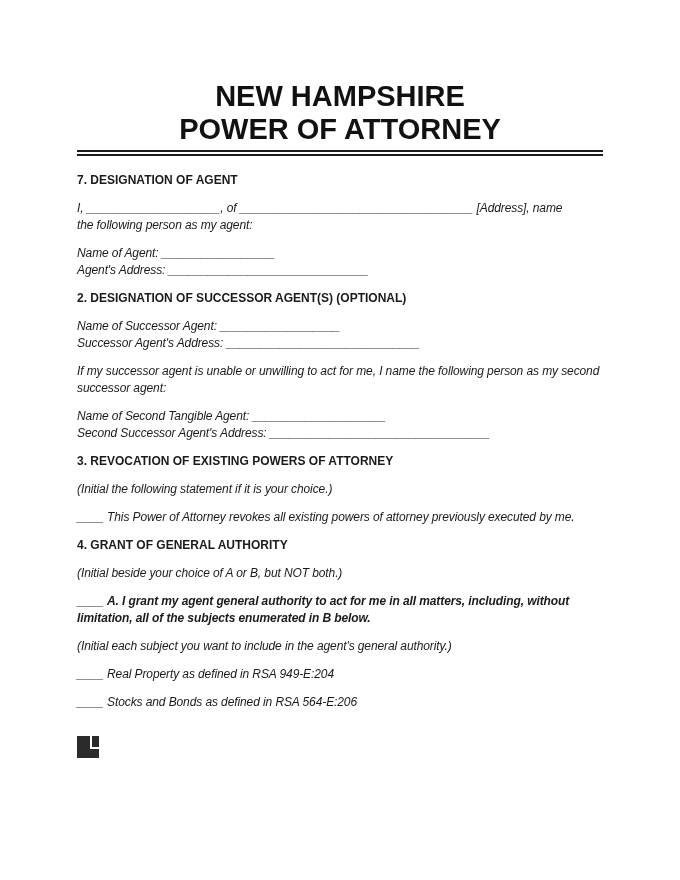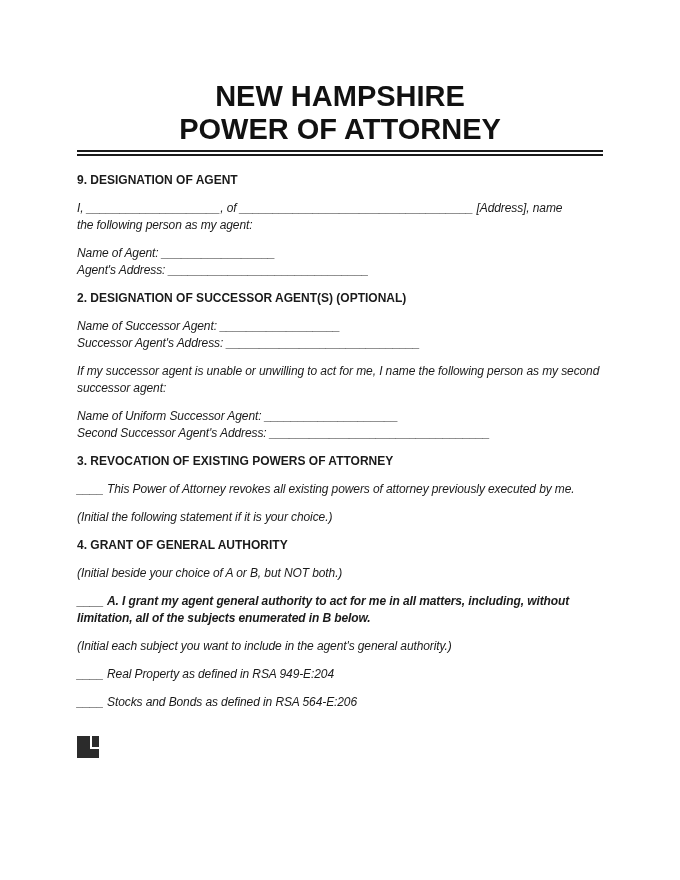--- a/index.html
+++ b/index.html
@@ -55,21 +55,21 @@
 
 <div class="page">
 
   <h1 class="title">
       <span class="title-line">NEW HAMPSHIRE</span>
       <span class="title-line">POWER OF ATTORNEY</span>
     </h1>
 
   <div class="double-rule"></div>
 
-  <div class="heading">9. DESIGNATION OF AGENT</div>
+  <div class="heading">7. DESIGNATION OF AGENT</div>
 
   <div class="para">
     <div class="line"><span>I, </span><span class="blank">____________________</span><span>, of </span><span class="blank">___________________________________</span><span> [Address], name</span></div>
     <div class="line">the following person as my agent:</div>
   </div>
 
   <div class="para">
     <div class="line"><span>Name of Agent: </span><span class="blank">_________________</span></div>
     <div class="line"><span>Agent's Address: </span><span class="blank">______________________________</span></div>
   </div>
@@ -80,32 +80,32 @@
     <div class="line"><span>Name of Successor Agent: </span><span class="blank">__________________</span></div>
     <div class="line"><span>Successor Agent's Address: </span><span class="blank">_____________________________</span></div>
   </div>
 
   <div class="para">
     <div class="line">If my successor agent is unable or unwilling to act for me, I name the following person as my second</div>
     <div class="line">successor agent:</div>
   </div>
 
   <div class="para">
-    <div class="line"><span>Name of Uniform Successor Agent: </span><span class="blank">____________________</span></div>
+    <div class="line"><span>Name of Second Tangible Agent: </span><span class="blank">____________________</span></div>
     <div class="line"><span>Second Successor Agent's Address: </span><span class="blank">_________________________________</span></div>
   </div>
 
   <div class="heading">3. REVOCATION OF EXISTING POWERS OF ATTORNEY</div>
 
   <div class="para">
-    <div class="line"><span class="blank">____ </span><span>This Power of Attorney revokes all existing powers of attorney previously executed by me.</span></div>
+    <div class="line">(Initial the following statement if it is your choice.)</div>
   </div>
 
   <div class="para">
-    <div class="line">(Initial the following statement if it is your choice.)</div>
+    <div class="line"><span class="blank">____ </span><span>This Power of Attorney revokes all existing powers of attorney previously executed by me.</span></div>
   </div>
 
   <div class="heading">4. GRANT OF GENERAL AUTHORITY</div>
 
   <div class="para">
     <div class="line">(Initial beside your choice of A or B, but NOT both.)</div>
   </div>
 
   <div class="para bold">
     <div class="line"><span class="blank">____ </span><span>A. I grant my agent general authority to act for me in all matters, including, without</span></div>

